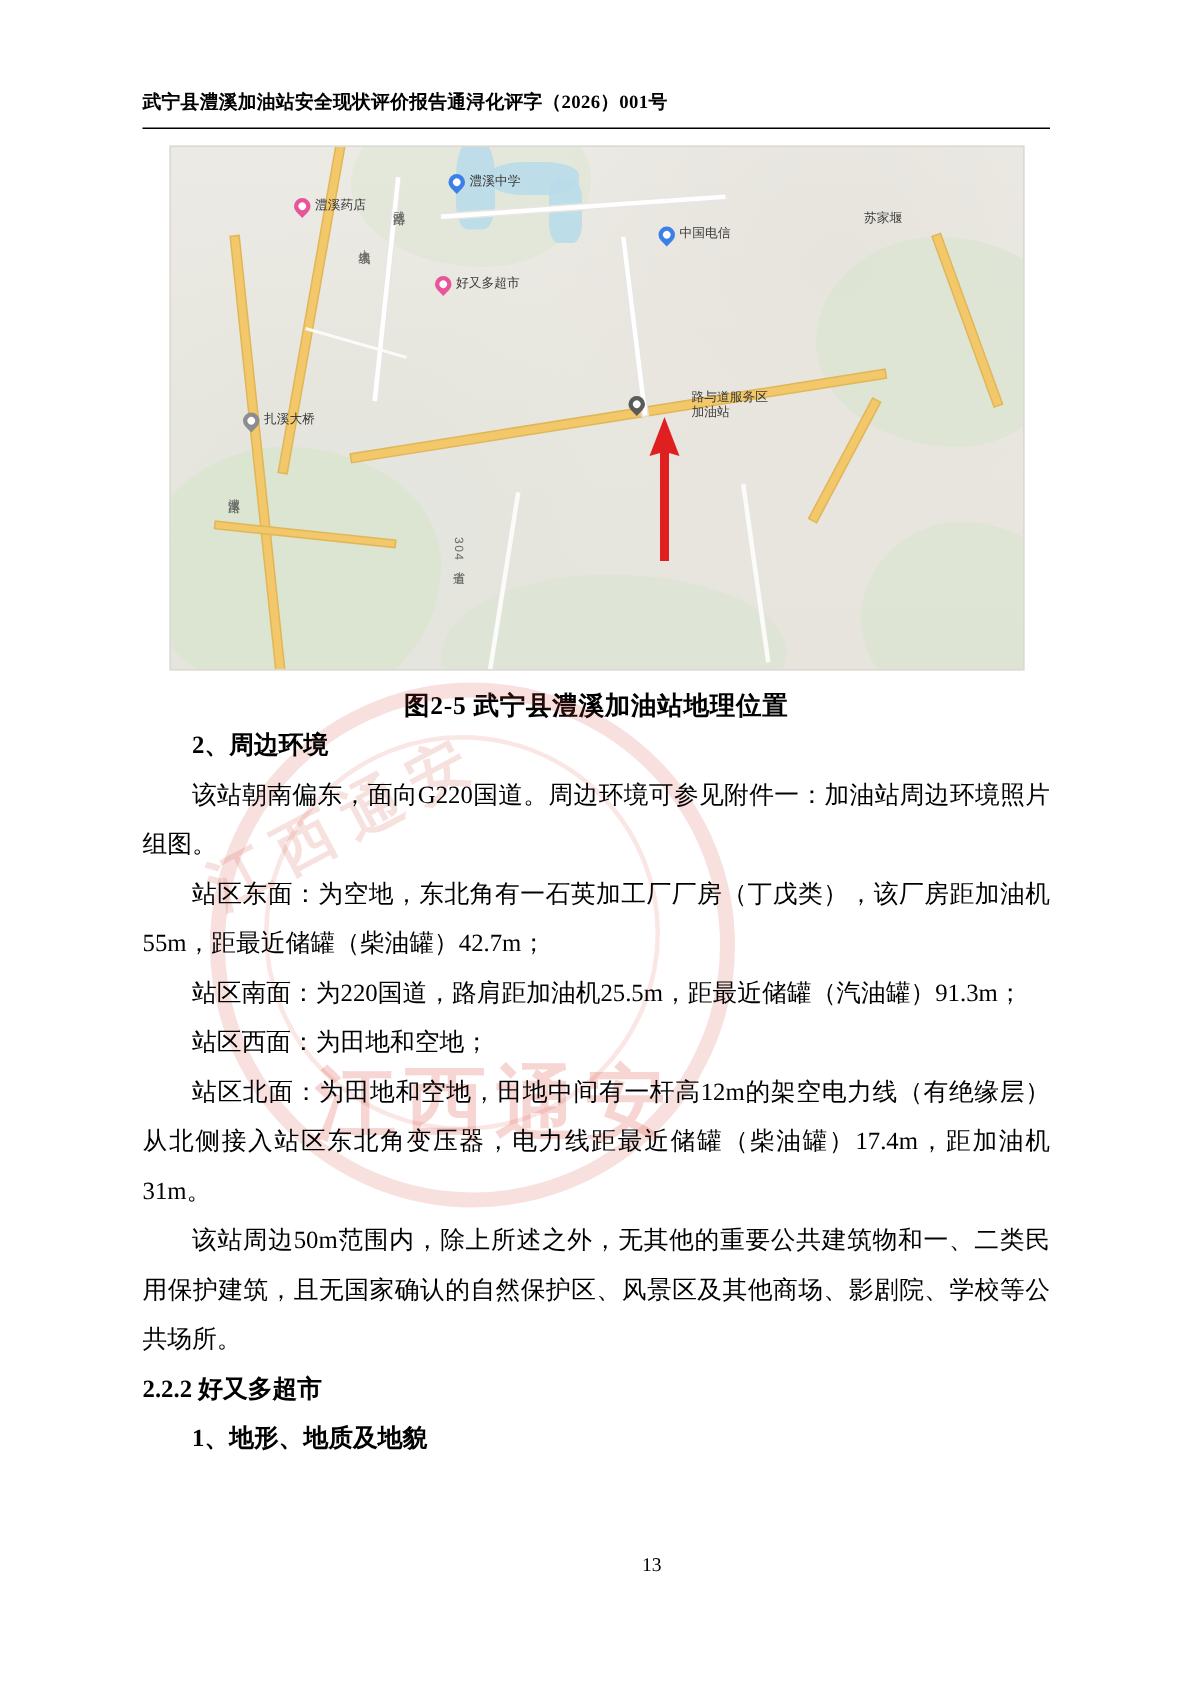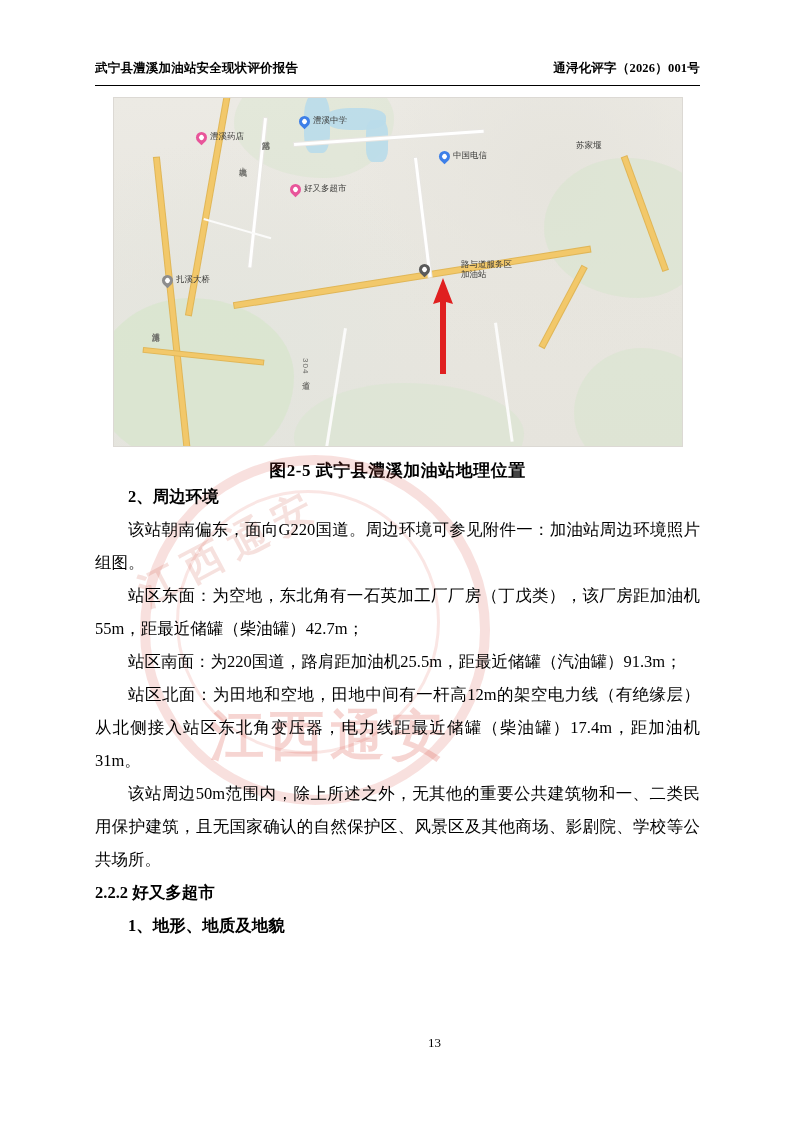--- a/index.html
+++ b/index.html
@@ -17,21 +17,20 @@
     color: #000000;
   }
 
   
   .header {
     position: absolute;
     top: 60px;
     left: 95px;
     width: 605px;
     display: flex;
-    justify-content: space-between;
     align-items: baseline;
     font-size: 12.5px;
     font-weight: bold;
     letter-spacing: 0.2px;
   }
   .header-rule {
     position: absolute;
     top: 85px;
     left: 95px;
     width: 605px;
@@ -309,20 +308,21 @@
   <div class="wm-ring"></div>
   <div class="wm-ring-inner"></div>
   <div class="wm wm-mid">江西通安</div>
   <div class="wm wm-big">江西通安</div>
 
   <div class="body">
     <p class="p bold">2、周边环境</p>
     <p class="p">该站朝南偏东，面向G220国道。周边环境可参见附件一：加油站周边环境照片组图。</p>
     <p class="p">站区东面：为空地，东北角有一石英加工厂厂房（丁戊类），该厂房距加油机55m，距最近储罐（柴油罐）42.7m；</p>
     <p class="p">站区南面：为220国道，路肩距加油机25.5m，距最近储罐（汽油罐）91.3m；</p>
+    <p class="p">站区西面：为田地和空地；</p>
     <p class="p">站区北面：为田地和空地，田地中间有一杆高12m的架空电力线（有绝缘层）从北侧接入站区东北角变压器，电力线距最近储罐（柴油罐）17.4m，距加油机31m。</p>
     <p class="p">该站周边50m范围内，除上所述之外，无其他的重要公共建筑物和一、二类民用保护建筑，且无国家确认的自然保护区、风景区及其他商场、影剧院、学校等公共场所。</p>
     <p class="p bold noindent">2.2.2 好又多超市</p>
     <p class="p bold">1、地形、地质及地貌</p>
   </div>
 
   <div class="page-number">13</div>
 
 </div>
 

